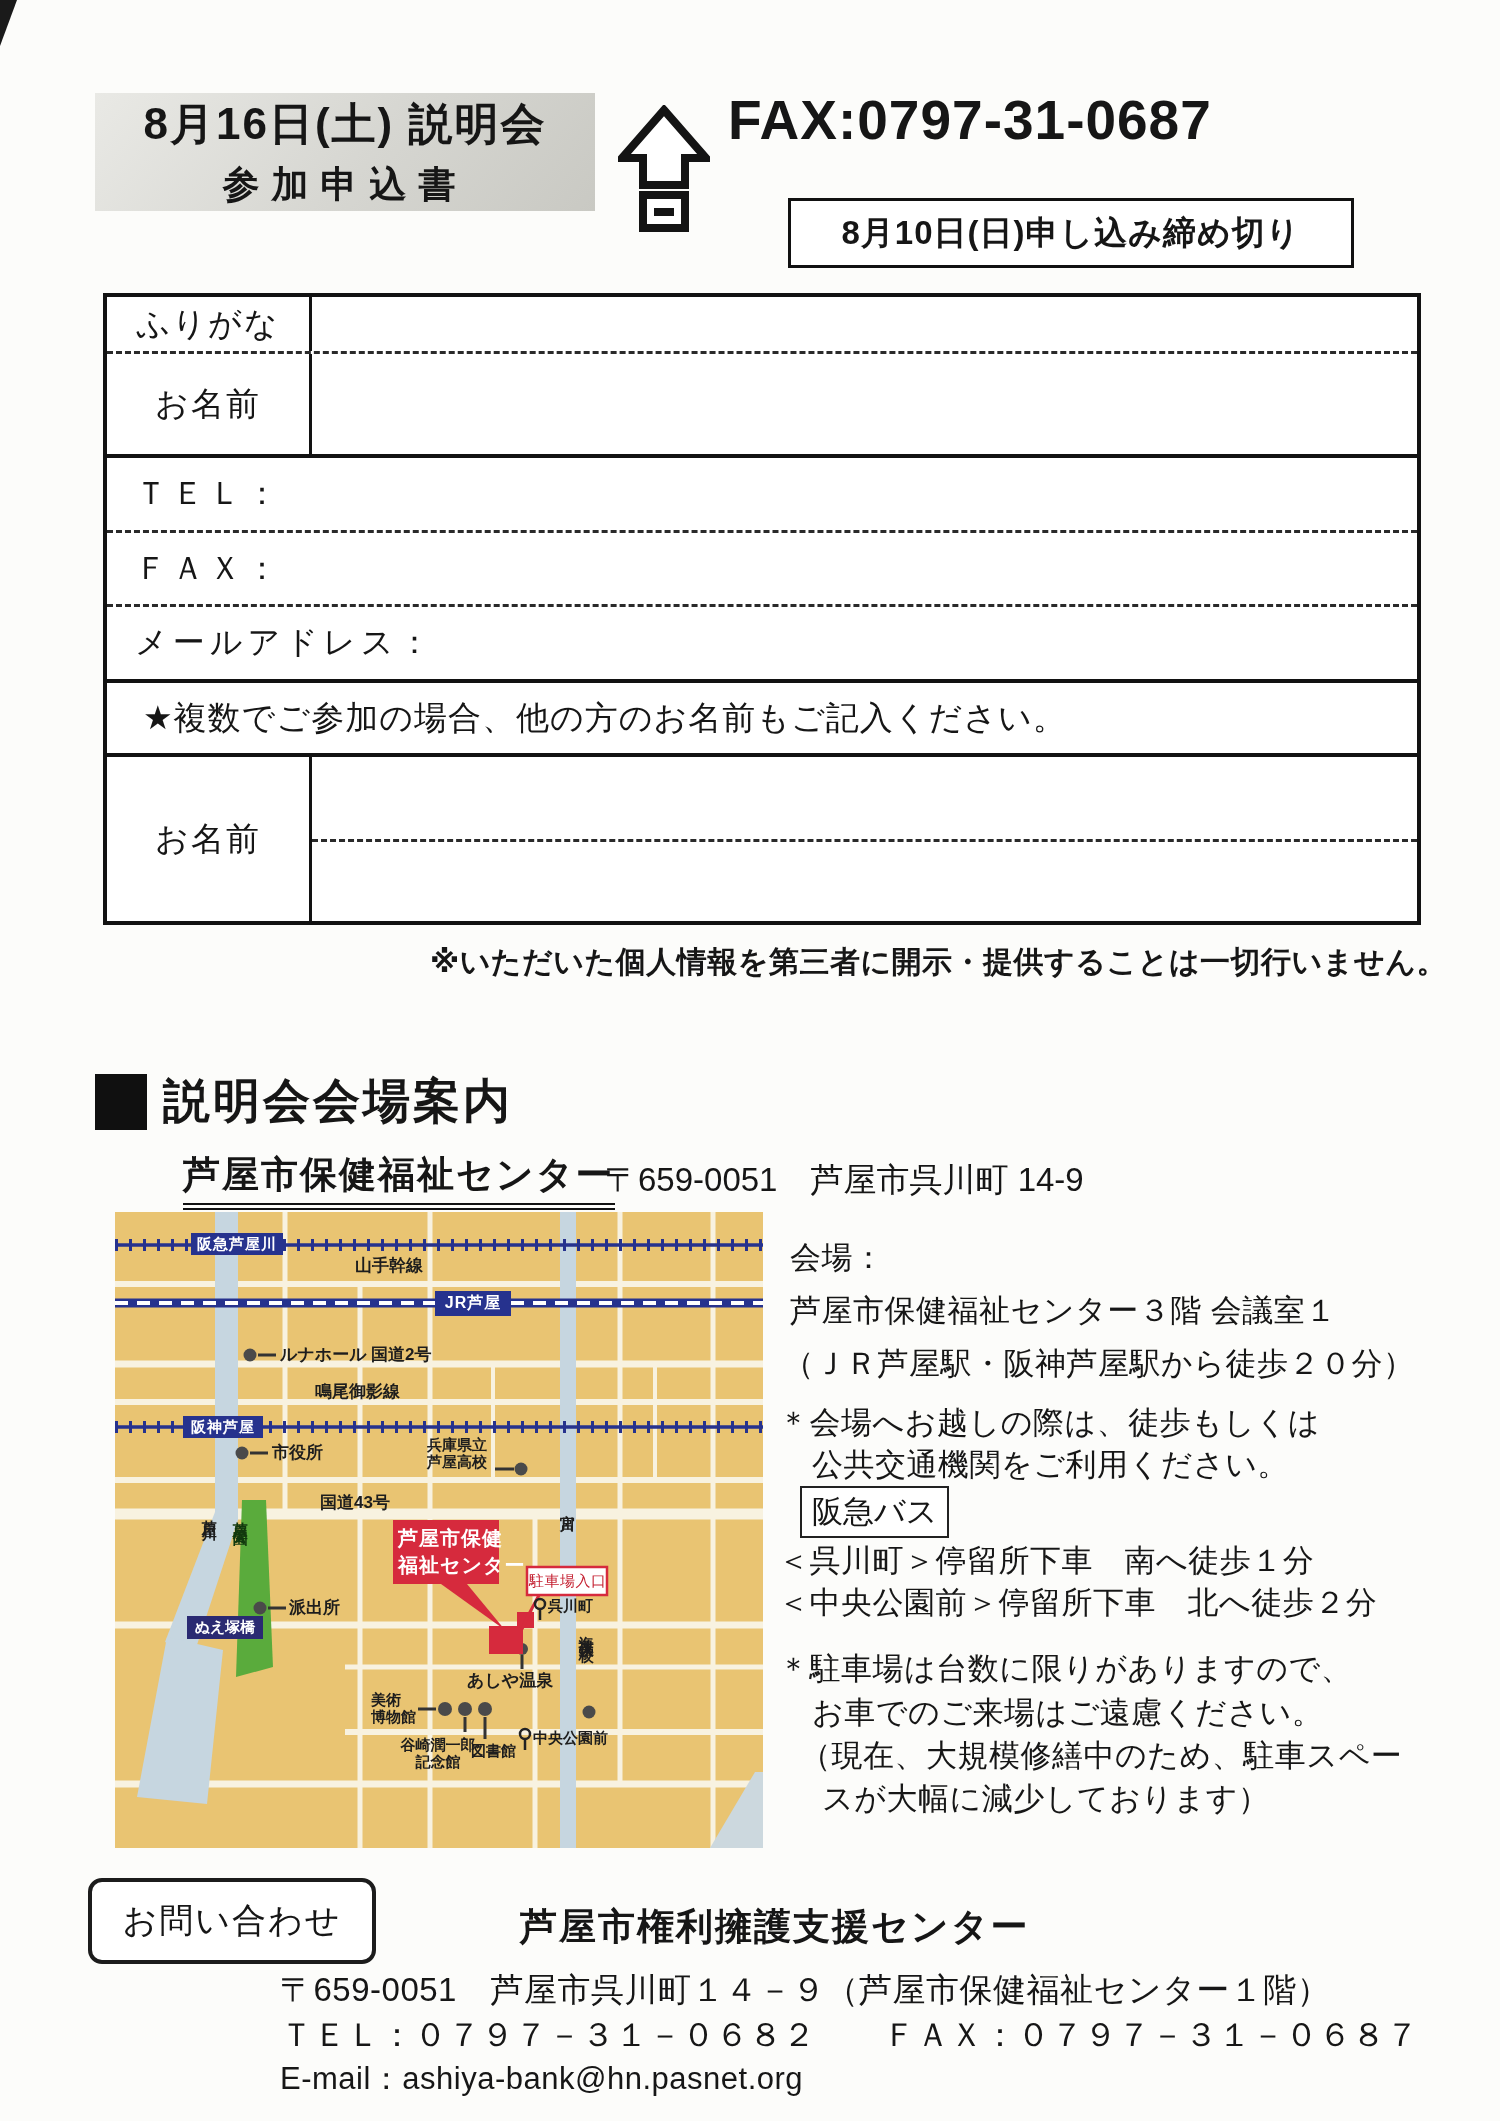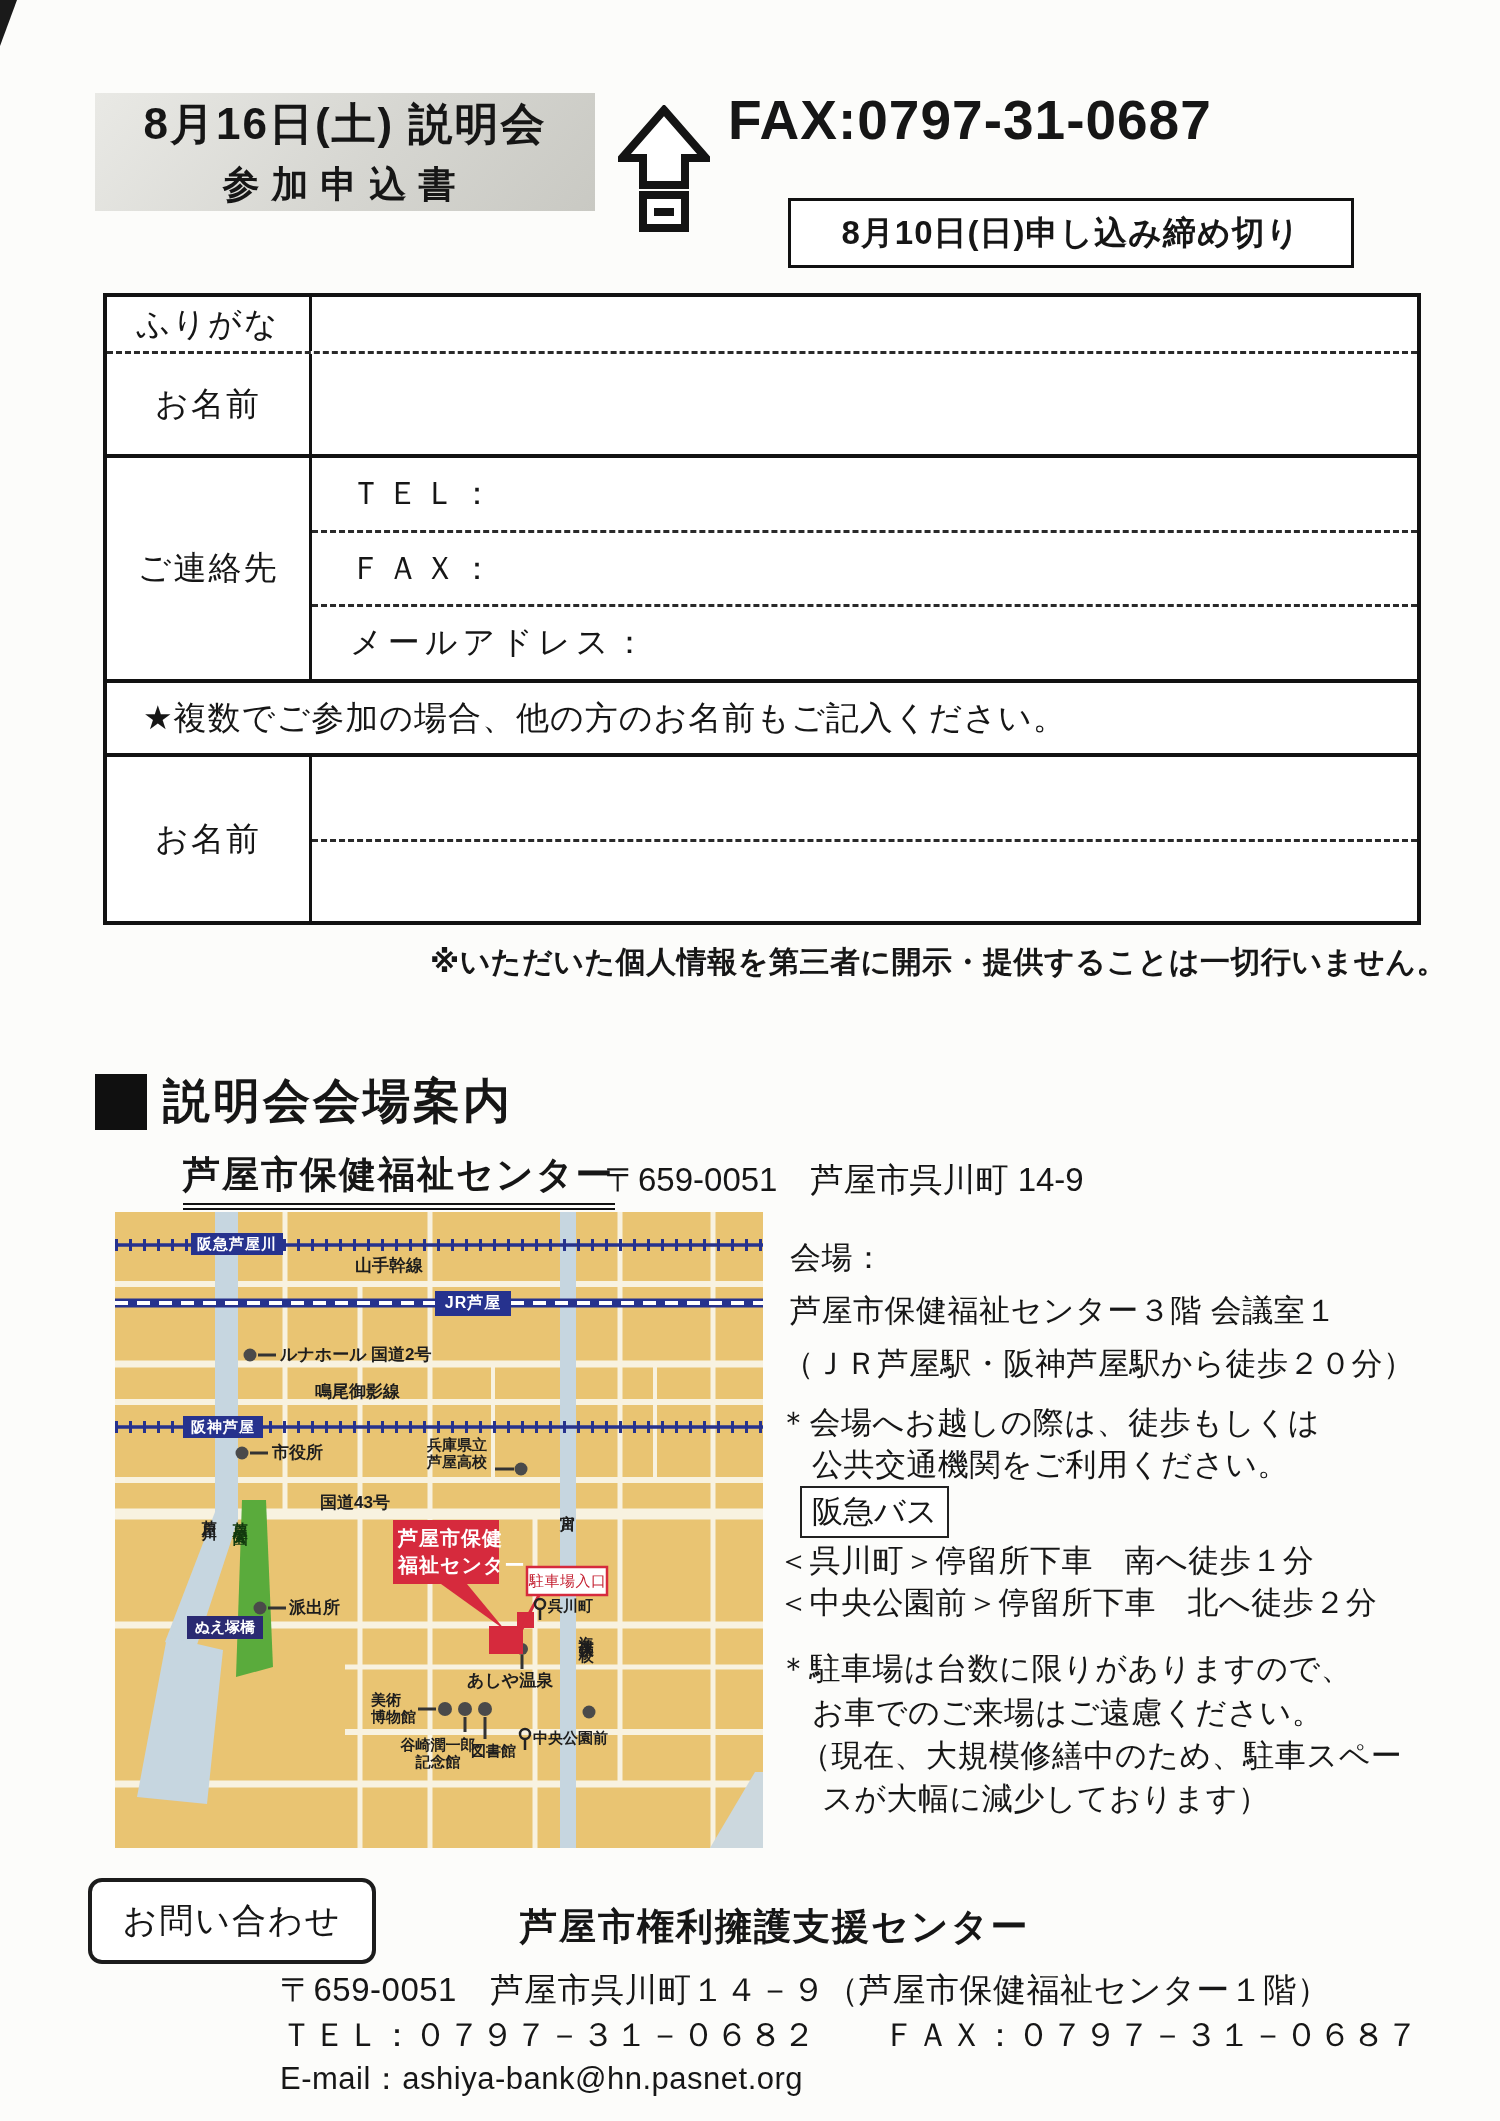--- a/index.html
+++ b/index.html
@@ -28,21 +28,21 @@
   .form-table{left:103px;top:293px;width:1310px;border:4px solid #121212;background:#fff;}
   .ft-row{display:flex;box-sizing:border-box;}
   .lbl-cell{width:205px;flex:0 0 205px;border-right:3px solid #121212;
     display:flex;align-items:center;justify-content:center;
     font-size:33px;letter-spacing:2px;box-sizing:border-box;}
   .val-cell{flex:1;}
   .r-furigana{height:57px;border-bottom:3px dashed #2a2a2a;}
   .r-name{height:104px;border-bottom:4px solid #121212;}
   .r-contact{height:225px;border-bottom:4px solid #121212;}
   .contact-col{flex:1;display:flex;flex-direction:column;}
-  .sub-row{flex:1;display:flex;align-items:center;padding-left:38px;
+  .sub-row{flex:1;display:flex;align-items:center;padding-left:28px;
     font-size:32px;letter-spacing:5px;box-sizing:border-box;}
   .sub-row + .sub-row{border-top:3px dashed #2a2a2a;}
   .r-multi{height:74px;border-bottom:4px solid #121212;align-items:center;
     padding-left:36px;font-size:33px;letter-spacing:1px;display:flex;}
   .r-name2{height:164px;}
   .name2-val{flex:1;position:relative;}
   .name2-divider{position:absolute;left:0;right:0;top:50%;border-top:3px dashed #2a2a2a;}
   
   .note-line{font-size:30px;font-weight:700;white-space:nowrap;letter-spacing:0.5px;}
   
@@ -98,21 +98,20 @@
   <div class="abs form-table">
     <div class="ft-row r-furigana">
       <div class="lbl-cell">ふりがな</div>
       <div class="val-cell"></div>
     </div>
     <div class="ft-row r-name">
       <div class="lbl-cell">お名前</div>
       <div class="val-cell"></div>
     </div>
     <div class="ft-row r-contact">
-      <div class="lbl-cell">ご連絡先</div>
       <div class="contact-col">
         <div class="sub-row">ＴＥＬ：</div>
         <div class="sub-row">ＦＡＸ：</div>
         <div class="sub-row">メールアドレス：</div>
       </div>
     </div>
     <div class="ft-row r-multi">★複数でご参加の場合、他の方のお名前もご記入ください。</div>
     <div class="ft-row r-name2">
       <div class="lbl-cell">お名前</div>
       <div class="name2-val">

